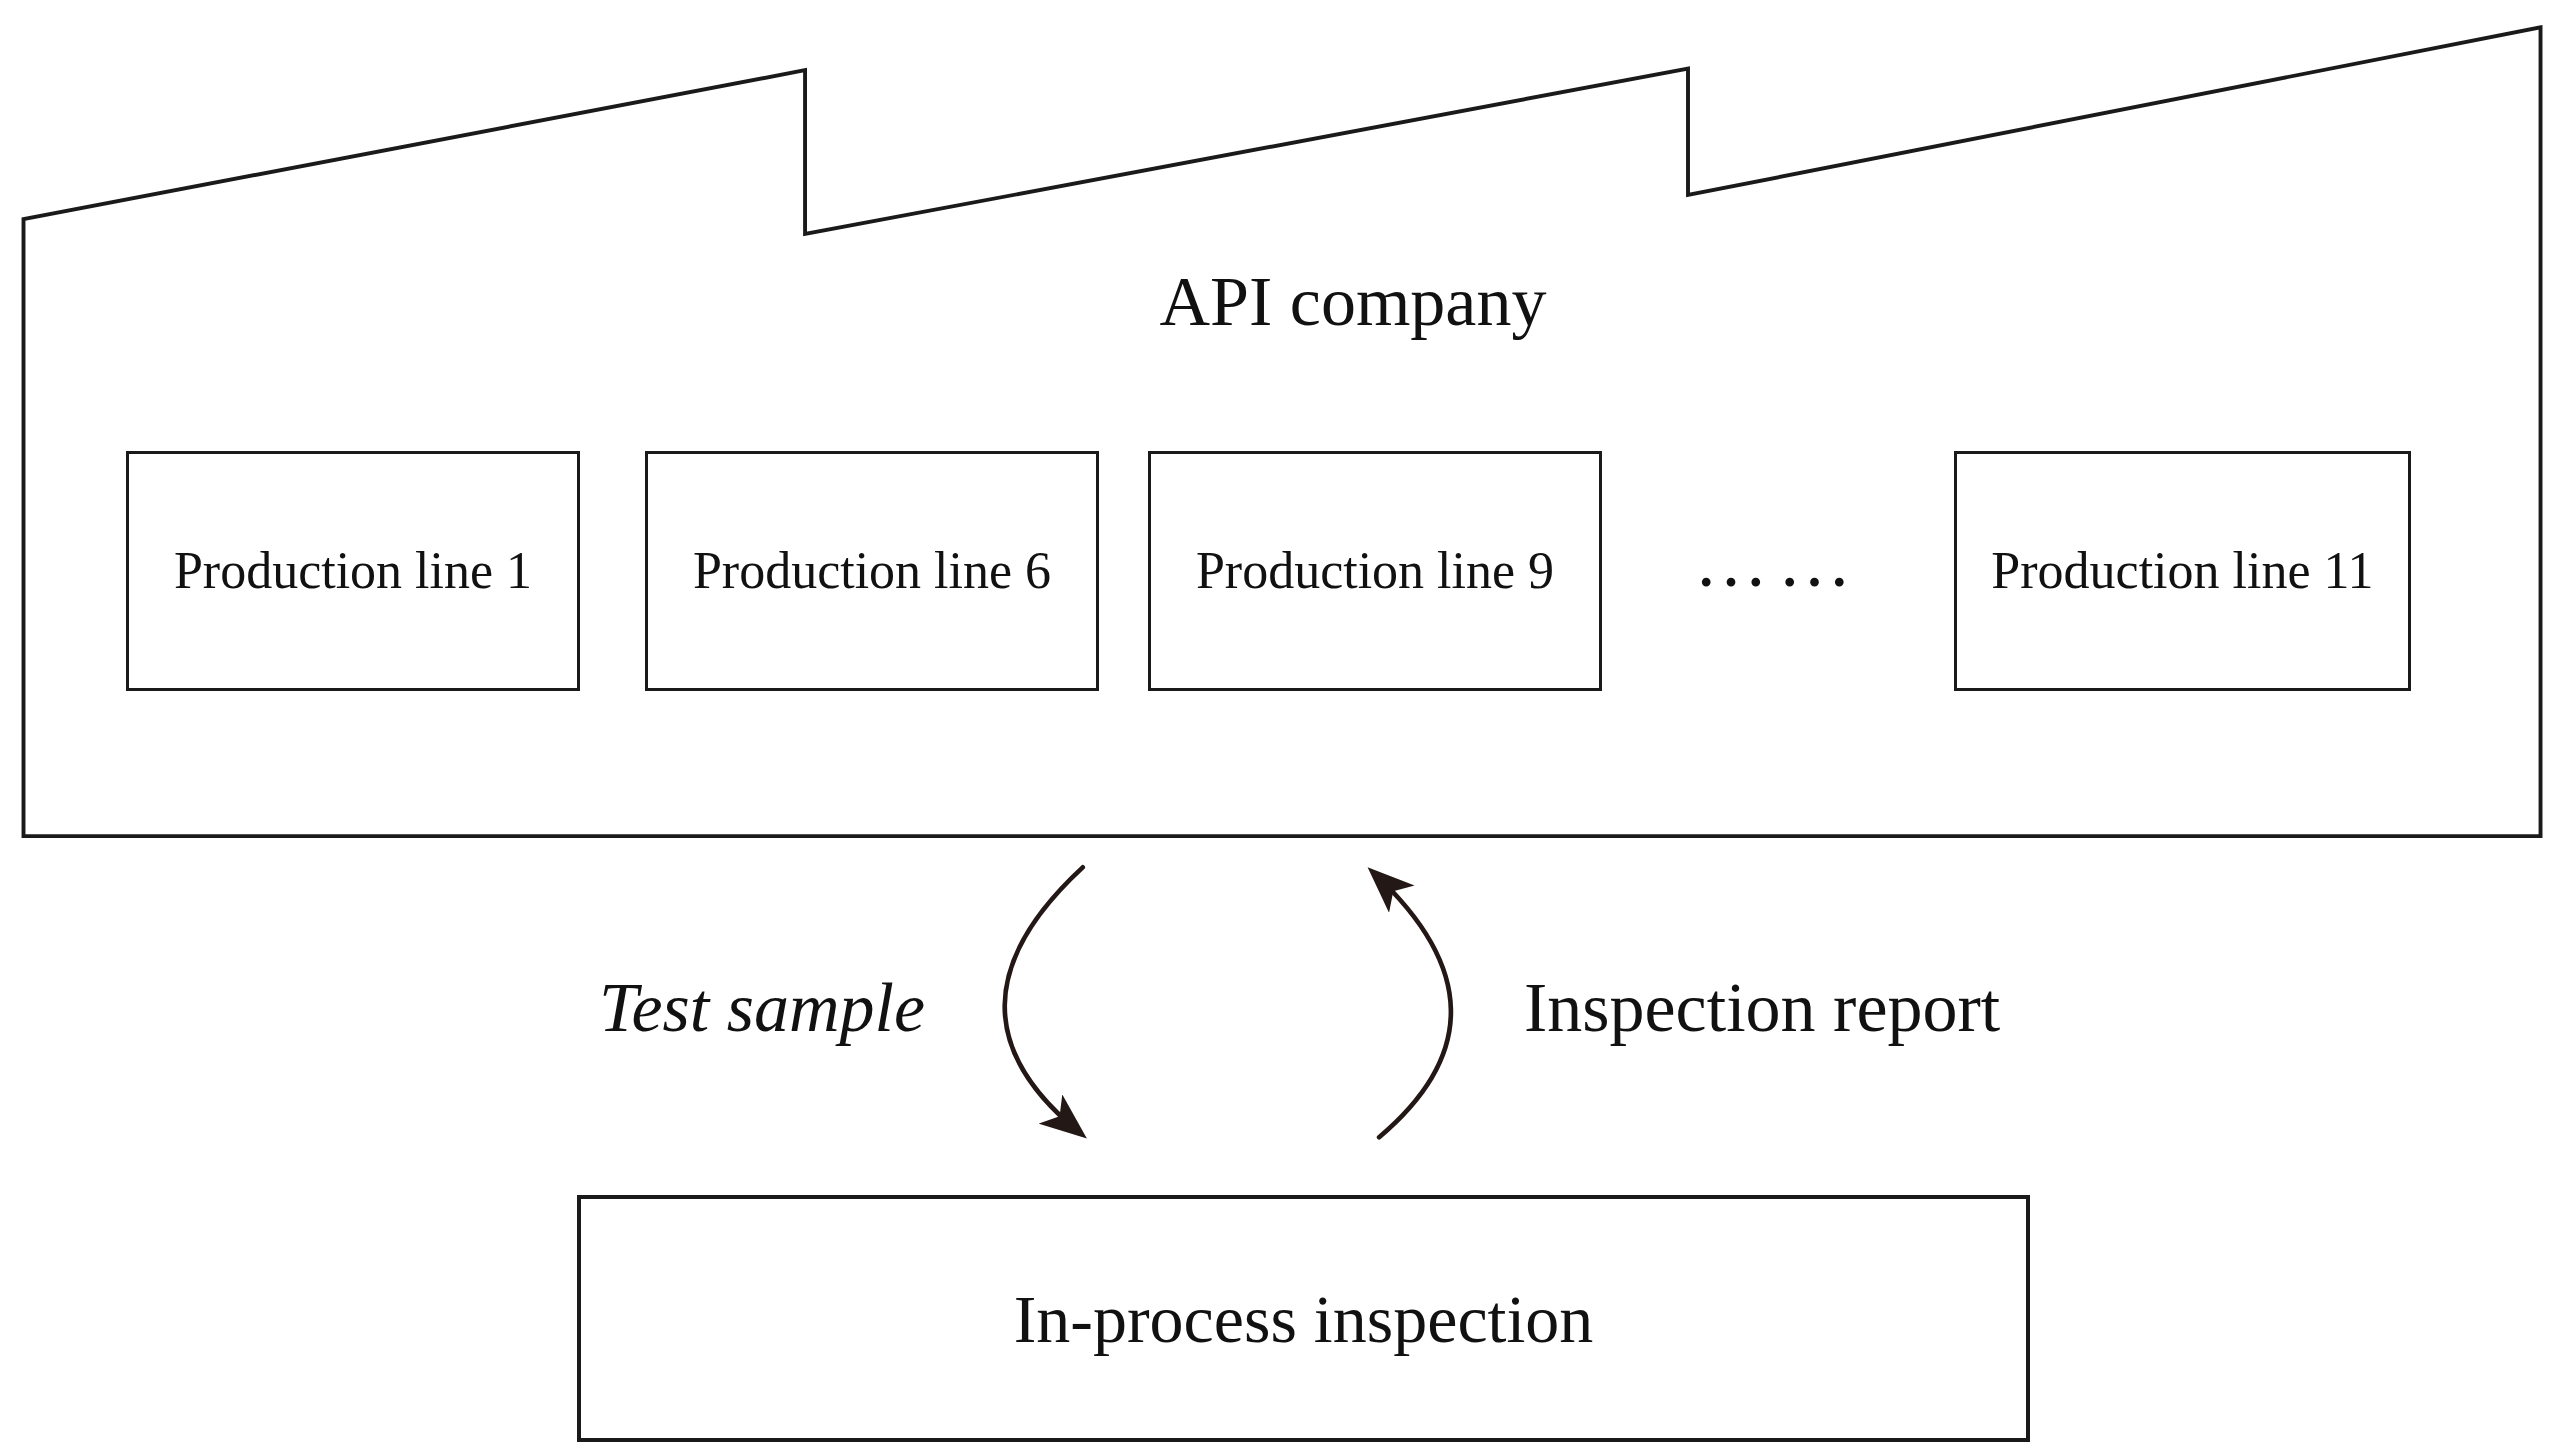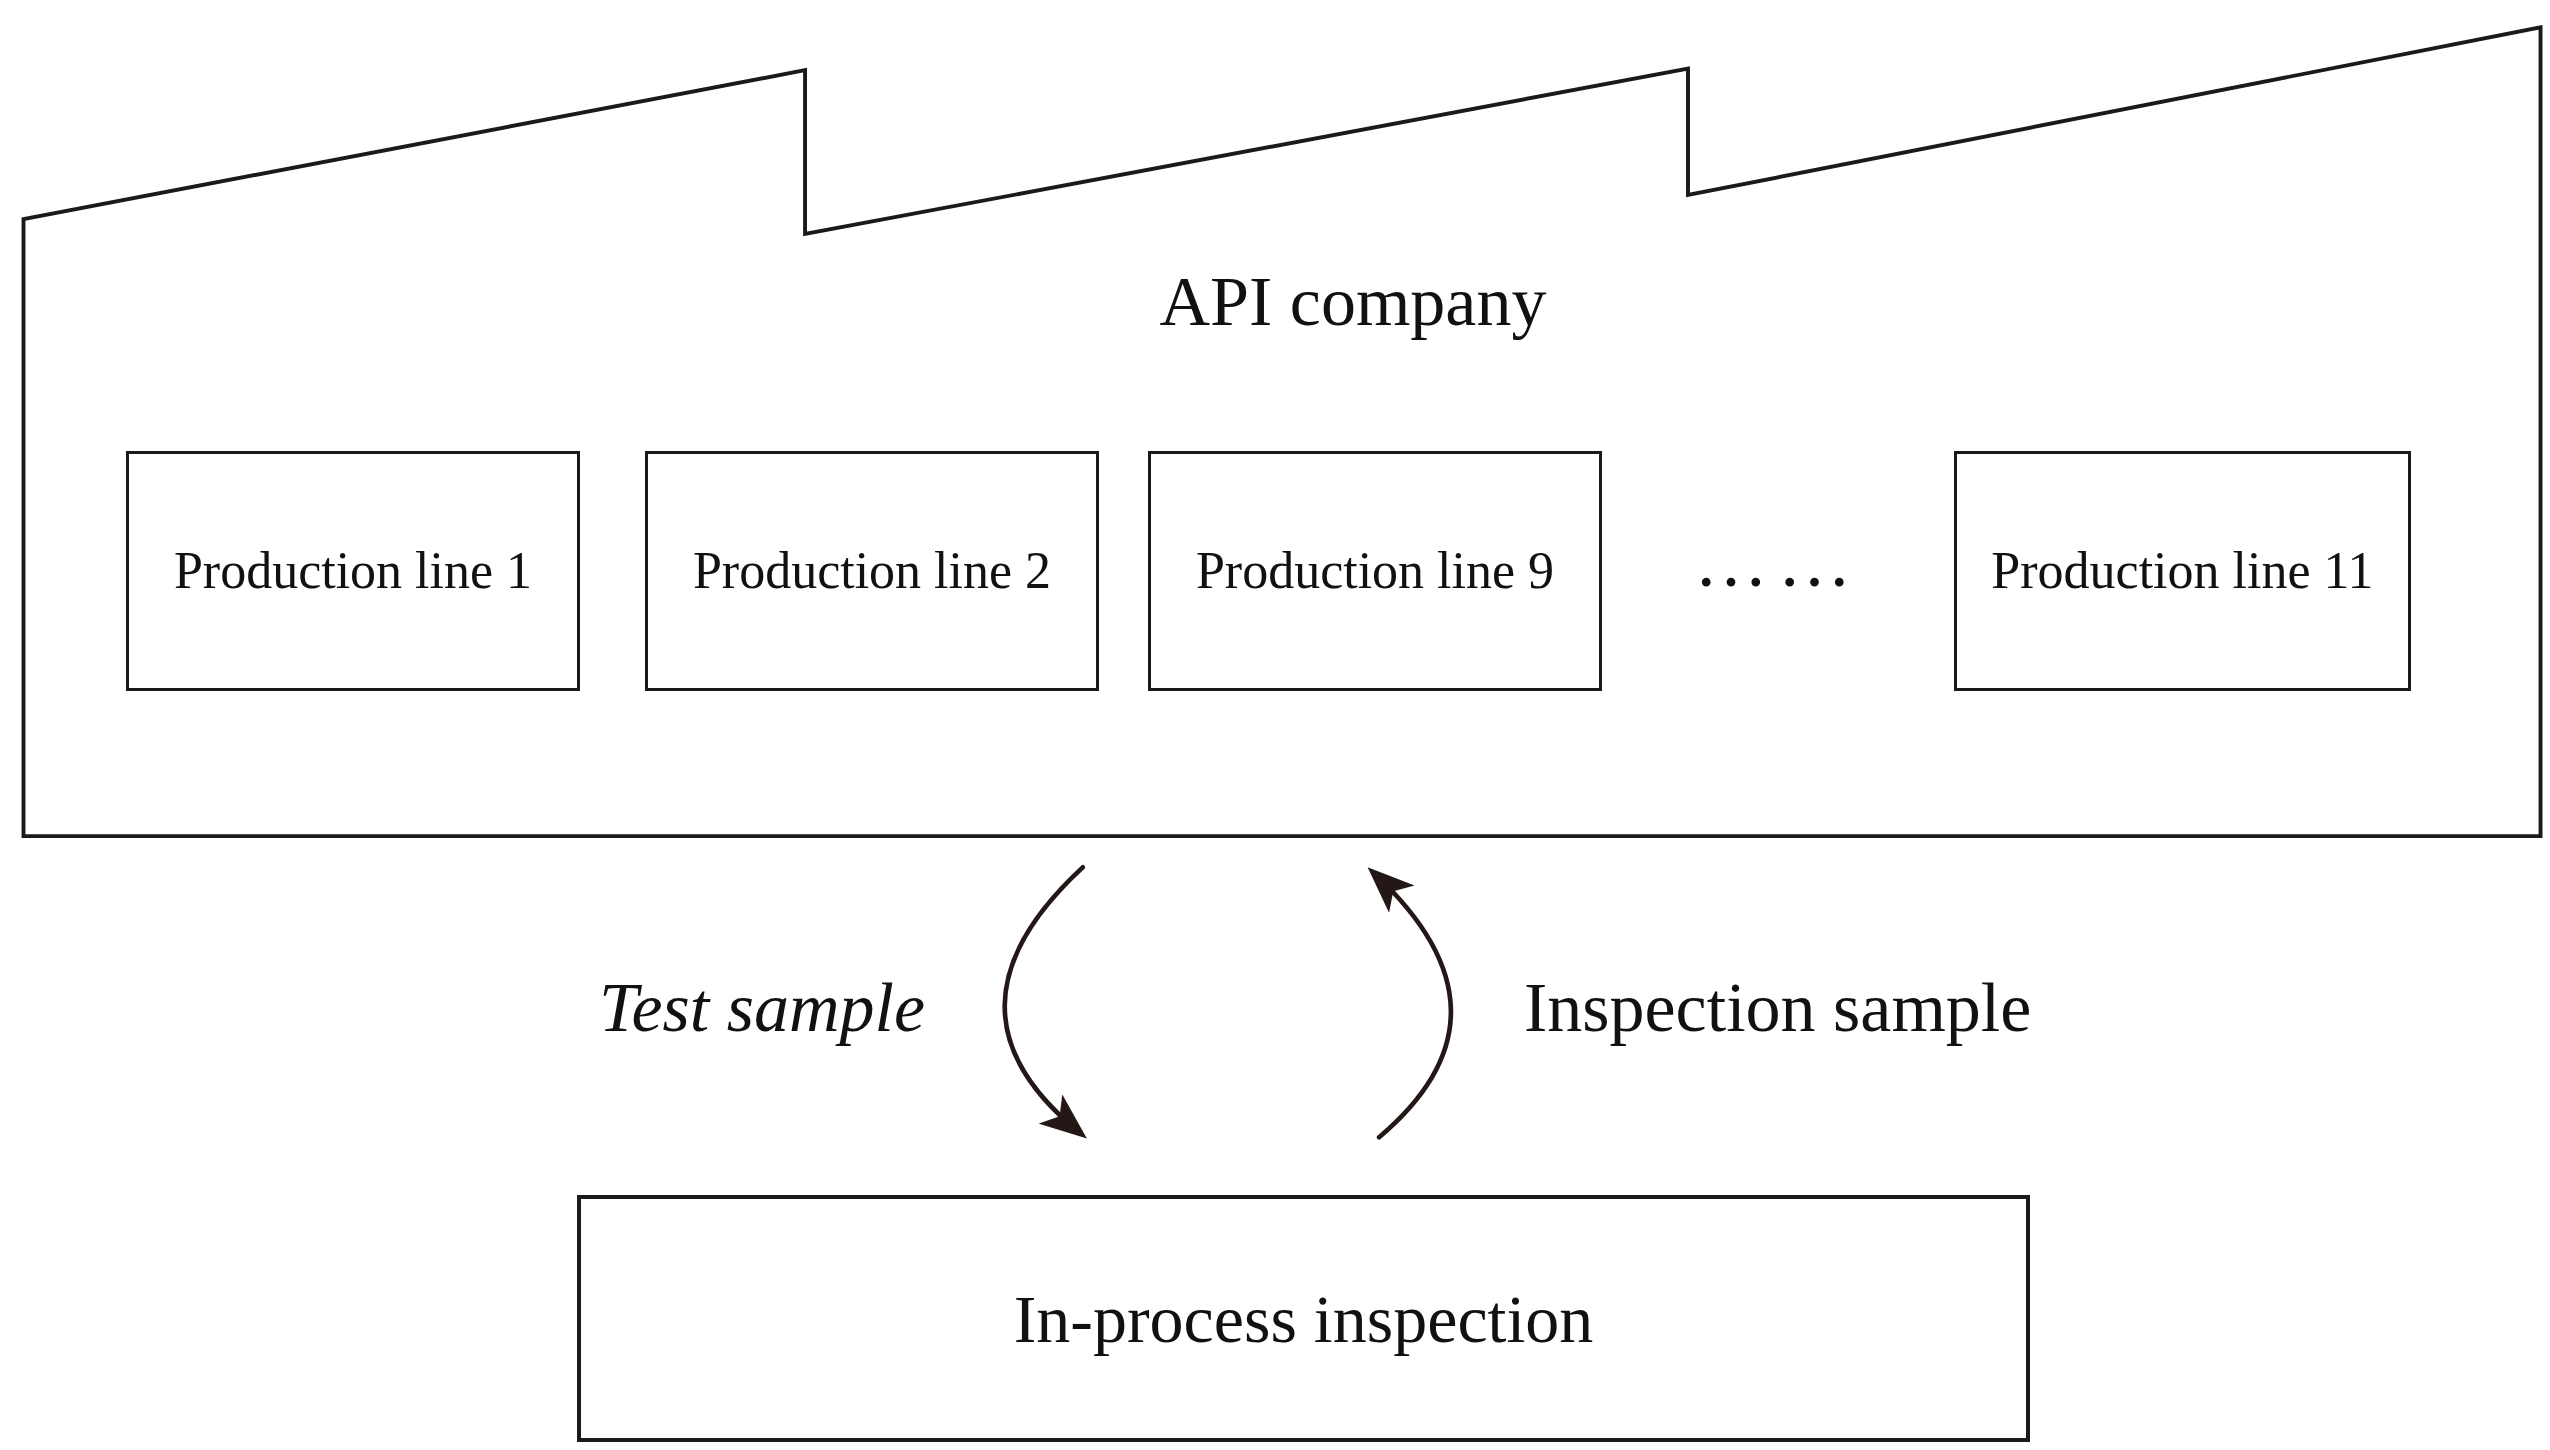--- a/index.html
+++ b/index.html
@@ -79,35 +79,35 @@
     <path class="arrow-path" marker-end="url(#ah)" d="M 1768 1458 Q 1955 1300 1762 1120"></path>
   </svg>
 
   <div class="label company-label">API company</div>
 
   <div class="pbox pbox-1">
     <span>Production line 1</span>
   </div>
 
   <div class="pbox pbox-2">
-    <span>Production line 2</span>
+    <span>Production line 6</span>
   </div>
 
   <div class="pbox pbox-3">
     <span>Production line 9</span>
   </div>
 
   <div class="ellipsis">……</div>
 
   <div class="pbox pbox-11">
     <span>Production line 11</span>
   </div>
 
   <div class="label test-sample-label">Test sample</div>
 
-  <div class="label inspection-report-label">Inspection sample</div>
+  <div class="label inspection-report-label">Inspection report</div>
 
   <div class="inspection-box">
     <span>In-process inspection</span>
   </div>
 
 </div>
 
 
 </body></html>

